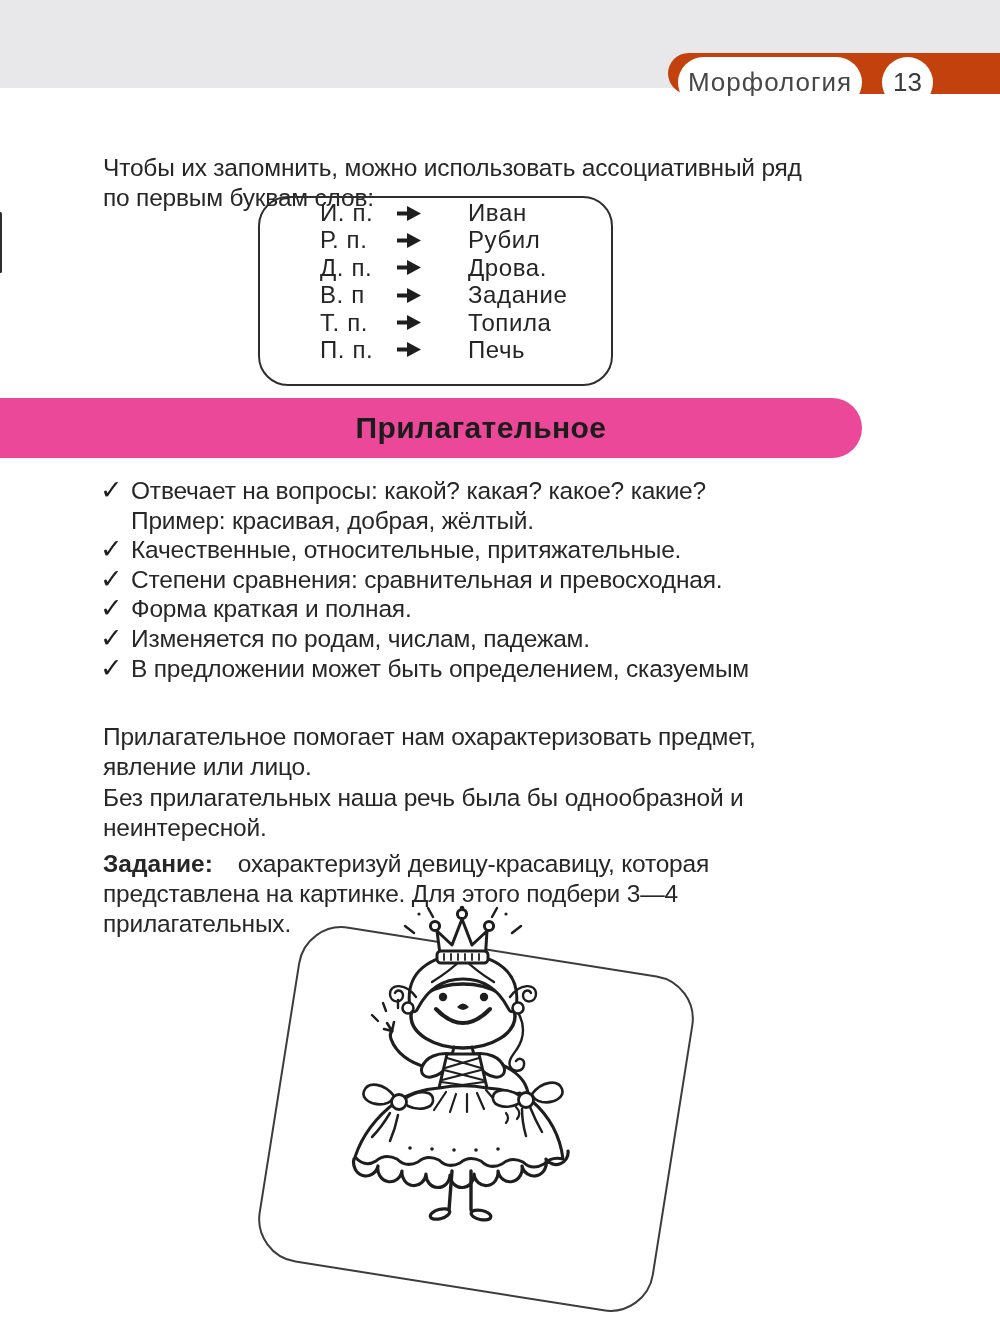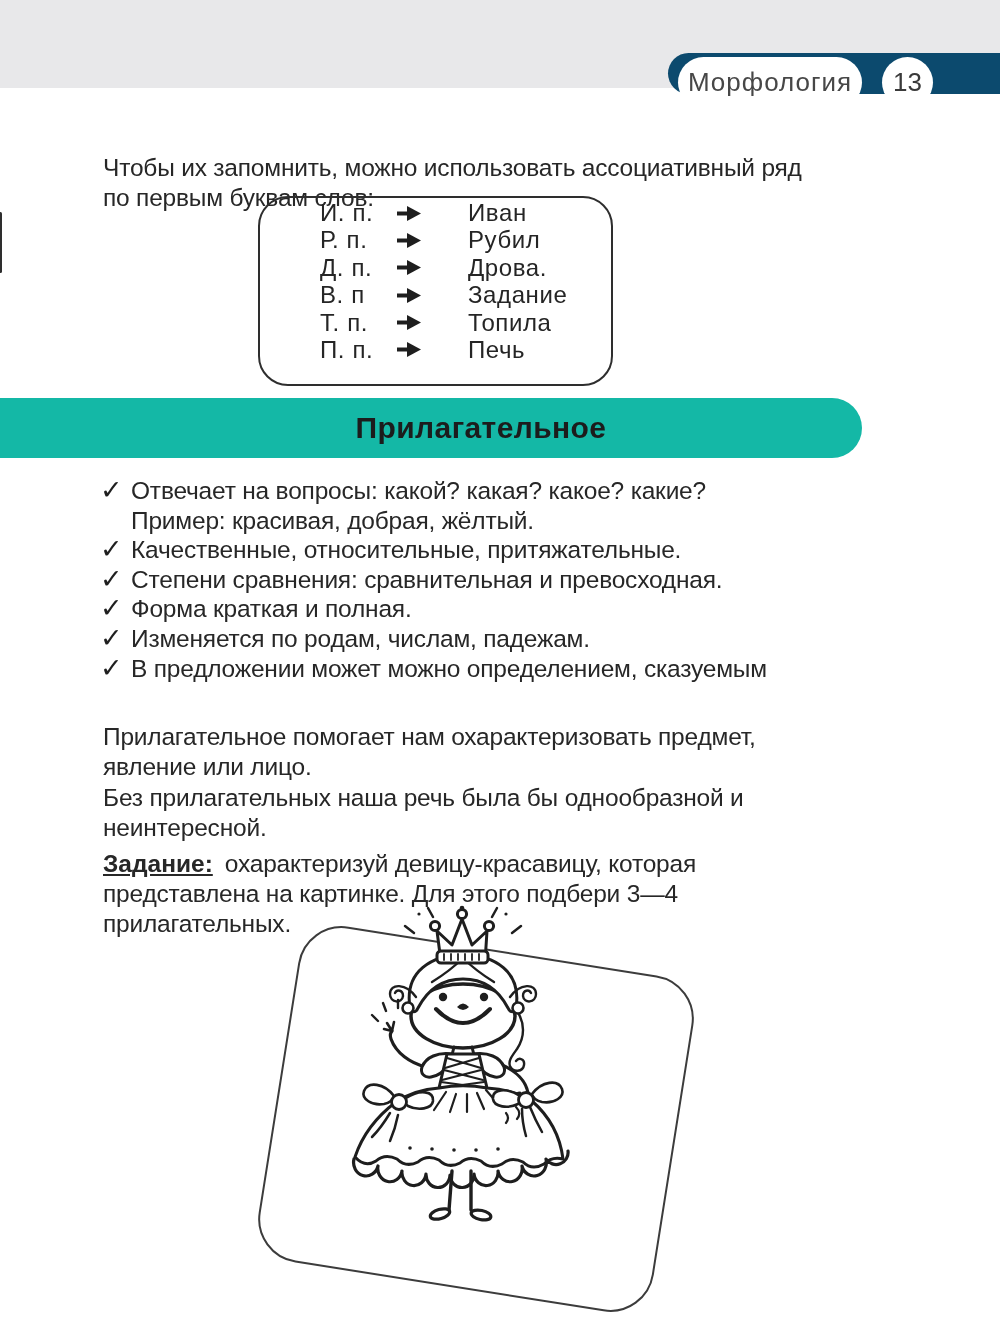--- a/index.html
+++ b/index.html
@@ -1,45 +1,45 @@
 <!DOCTYPE html>
 <html><head>
 <meta charset="utf-8">
 <style>
   html,body{margin:0;padding:0;}
   body{font-family:"Liberation Sans","DejaVu Sans",sans-serif;}
   .page{position:relative;width:1000px;height:1317px;background:#fff;overflow:hidden;color:#262626;}
 
   
   .top-band{position:absolute;left:0;top:0;width:1000px;height:88px;background:#e8e8ea;}
-  .header-pill{position:absolute;left:668px;top:53px;width:332px;height:41px;background:#0c4a6e;
+  .header-pill{position:absolute;left:668px;top:53px;width:332px;height:41px;background:#c2410c;
     border-radius:30px 0 0 30px;}
   .section-pill{position:absolute;left:10px;top:4px;width:184px;height:51px;background:#fff;border-radius:26px;
     display:flex;align-items:center;justify-content:center;font-size:26px;letter-spacing:1px;color:#474747;}
   .page-badge{position:absolute;left:214px;top:4px;width:51px;height:51px;background:#fff;border-radius:50%;
     display:flex;align-items:center;justify-content:center;font-size:26px;color:#3a3a3a;text-align:center;}
   .edge-mark{position:absolute;left:-1px;top:212px;width:3px;height:61px;background:#2e2e2e;border-radius:2px;}
 
   
   .body-text{position:absolute;font-size:24.5px;line-height:30.6px;letter-spacing:-0.2px;white-space:pre-line;color:#272727;}
   .intro{left:103px;top:128px;width:760px;}
   .description{left:103px;top:697px;width:760px;}
   .task{left:103px;top:824px;width:740px;font-size:24.5px;line-height:30.4px;}
-  .task b{margin-right:12px;letter-spacing:0;text-decoration:underline;}
+  .task b{margin-right:25px;letter-spacing:0;}
   .task .task-text{white-space:pre-line;margin-top:45px;}
 
   
   .case-box{position:absolute;left:258px;top:196px;width:355px;height:190px;border:2.5px solid #2e2e2e;
     border-radius:30px;box-sizing:border-box;padding:1px 0 0 60px;}
   .case-row{display:grid;grid-template-columns:76px 72px auto;align-items:center;height:27.4px;font-size:24px;
     letter-spacing:0.6px;color:#252525;}
   .arrow-icon{width:26px;height:17px;display:block;}
 
   
-  .banner{position:absolute;left:0;top:398px;width:862px;height:60px;background:#14b8a6;border-radius:0 30px 30px 0;
+  .banner{position:absolute;left:0;top:398px;width:862px;height:60px;background:#ec4899;border-radius:0 30px 30px 0;
     display:flex;align-items:center;justify-content:center;padding-left:100px;box-sizing:border-box;}
   .banner-title{font-weight:bold;font-size:30px;color:#1c1c1c;letter-spacing:0.4px;}
 
   
   .checklist{position:absolute;left:100px;top:476px;width:800px;list-style:none;margin:0;padding:0;}
   .check-item{display:flex;align-items:flex-start;font-size:24.5px;line-height:29.6px;letter-spacing:-0.2px;color:#272727;}
   .check-icon{flex:0 0 31px;font-size:27px;line-height:29.6px;color:#1f1f1f;}
   .check-text{white-space:pre-line;}
 
   
@@ -140,21 +140,21 @@
     <li class="check-item">
       <span class="check-icon">✓</span>
       <span class="check-text">Форма краткая и полная.</span>
     </li>
     <li class="check-item">
       <span class="check-icon">✓</span>
       <span class="check-text">Изменяется по родам, числам, падежам.</span>
     </li>
     <li class="check-item">
       <span class="check-icon">✓</span>
-      <span class="check-text">В предложении может можно определением, сказуемым</span>
+      <span class="check-text">В предложении может быть определением, сказуемым</span>
     </li>
   </ul>
 
   <p class="body-text description">Прилагательное помогает нам охарактеризовать предмет,
 явление или лицо.
 Без прилагательных наша речь была бы однообразной и
 неинтересной.</p>
 
   <p class="body-text task"><b>Задание:</b><span class="task-text">охарактеризуй девицу-красавицу, которая
 представлена на картинке. Для этого подбери 3—4

